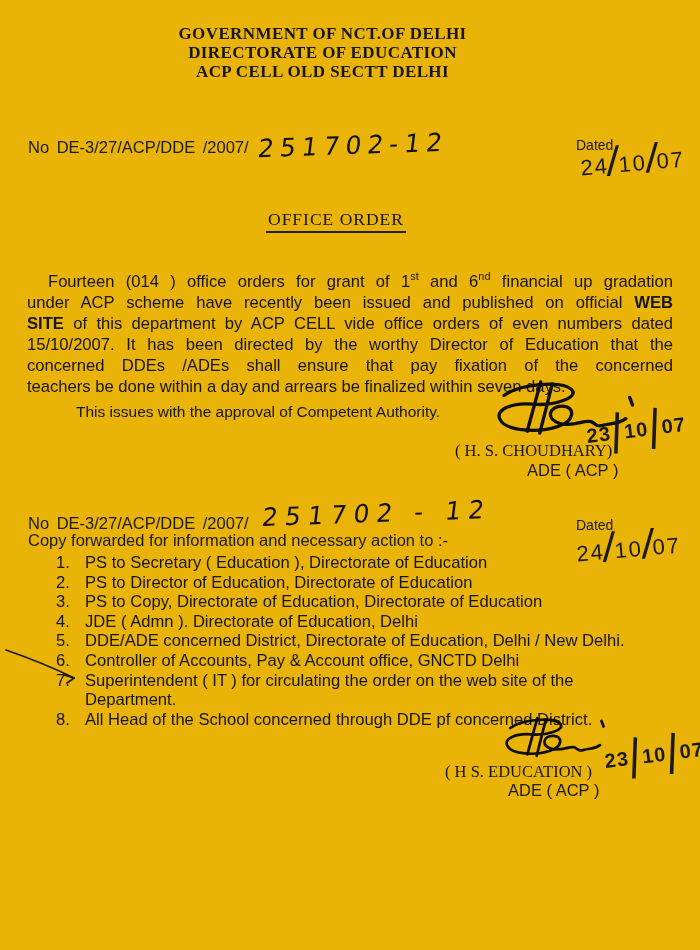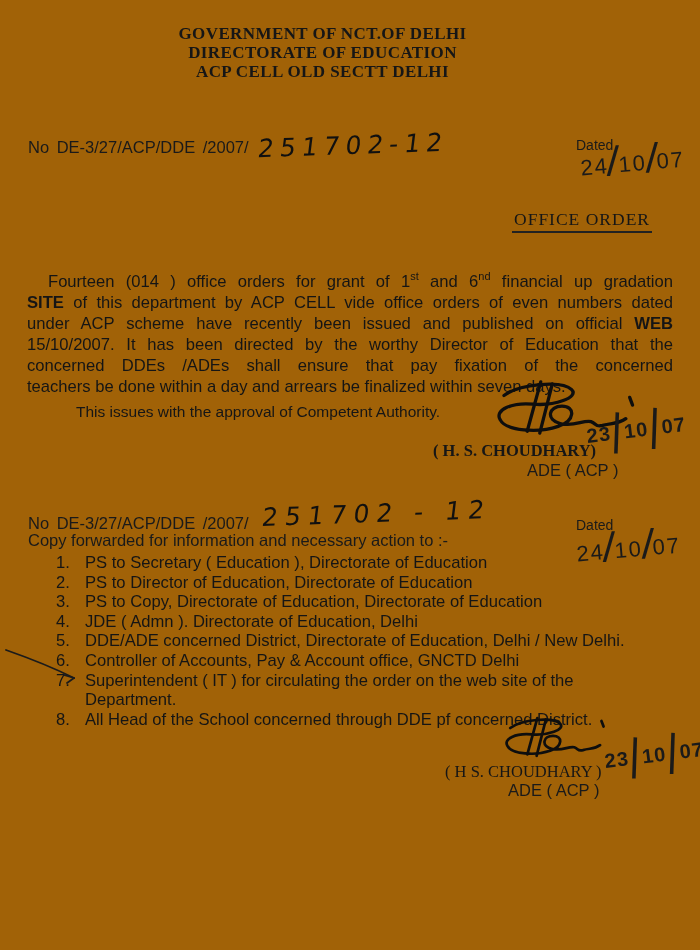--- a/index.html
+++ b/index.html
@@ -1,18 +1,18 @@
 <!DOCTYPE html>
 <html><head>
 <meta charset="utf-8">
 <style>
   html,body{margin:0;padding:0;background:#9a9a9a;}
   .page{
     position:relative;width:700px;height:950px;margin:0 auto;
-    background:#a16207;color:#1a1a1a;overflow:hidden;
+    background:#eab308;color:#1a1a1a;overflow:hidden;
     font-family:"Liberation Sans",sans-serif;
   }
 
   .letterhead{
     position:absolute;top:24px;left:0;width:645px;text-align:center;
     font-family:"Liberation Serif",serif;font-size:17px;font-weight:600;
     line-height:19px;letter-spacing:.4px;color:#161616;
   }
 
   .ref-label{position:absolute;font-size:16.5px;word-spacing:3px;white-space:nowrap;}
@@ -34,40 +34,40 @@
   .hw-date .hs{font-size:42px;line-height:.95;transform:rotate(6deg);margin:0 -1px;font-weight:200;}
   #hw-date1{left:580px;top:140px;}
   #hw-date2{left:576px;top:526px;}
 
   .sig-date{position:absolute;display:flex;align-items:flex-start;transform:rotate(-7deg);}
   .sig-date .hd{font-size:20px;font-weight:bold;margin-top:13px;letter-spacing:1px;}
   .sig-date .hs{font-size:44px;line-height:.95;transform:rotate(9deg);margin:0 1px;}
   #sig-date1{left:586px;top:406px;}
   #sig-date2{left:604px;top:731px;}
 
-  .order-title{position:absolute;top:209px;left:4px;width:648px;text-align:right;}
+  .order-title{position:absolute;top:209px;left:12px;width:648px;text-align:center;}
   .order-title span{
     font-family:"Liberation Serif",serif;font-size:17.5px;letter-spacing:1px;
     border-bottom:2px solid #222;padding:0 2px 2px;color:#161616;
   }
 
   .body-para{position:absolute;left:27px;top:271px;width:646px;font-size:16.6px;line-height:21px;color:#151515;}
   .jline{text-align:justify;text-align-last:justify;}
   .indent{padding-left:21px;}
   .lastline{text-align:left;}
   .body-para sup{font-size:11px;line-height:0;}
 
   .approval{position:absolute;left:76px;top:403px;font-family:Liberation Sans, sans-serif;font-size:15.5px;color:#161616;}
 
   .scribble{position:absolute;}
   #scribble1{left:483px;top:380px;width:158px;height:58px;}
   #scribble2{left:496px;top:716px;width:114px;height:44px;}
 
   .sig-name{position:absolute;font-family:"Liberation Serif",serif;font-size:16.5px;white-space:nowrap;color:#161616;}
-  #sig-name1{left:433px;top:441px;font-weight:bold;}
+  #sig-name1{left:455px;top:441px;}
   #sig-name2{left:445px;top:762px;}
   .sig-desig{position:absolute;font-size:16.5px;white-space:nowrap;}
   #sig-desig1{left:527px;top:461px;}
   #sig-desig2{left:508px;top:781px;}
 
   .copy-line{position:absolute;left:28px;top:531px;font-size:16.5px;}
 
   .dist-list{position:absolute;left:56px;top:553px;width:600px;font-size:16.6px;line-height:19.6px;color:#151515;}
   .dist-item{display:flex;align-items:flex-start;}
   .dist-item .num{width:29px;flex:none;}
@@ -96,22 +96,22 @@
       <span class="hs">/</span>
       <span class="hd">07</span>
   </div>
 
   <div class="order-title">
     <span>OFFICE ORDER</span>
   </div>
 
   <div class="body-para">
     <div class="jline indent"><span>Fourteen (014 ) office orders for grant of 1</span><sup>st</sup><span> and 6</span><sup>nd</sup><span> financial up gradation</span></div>
+    <div class="jline"><span>under ACP scheme have recently been issued and published on official </span><b>WEB</b></div>
     <div class="jline"><b>SITE</b><span> of this department by ACP CELL vide office orders of even numbers dated</span></div>
-    <div class="jline"><span>under ACP scheme have recently been issued and published on official </span><b>WEB</b></div>
     <div class="jline">15/10/2007. It has been directed by the worthy Director of Education that the</div>
     <div class="jline">concerned DDEs /ADEs shall ensure that pay fixation of the concerned</div>
     <div class="lastline">teachers be done within a day and arrears be finalized within seven days.</div>
   </div>
 
   <div class="approval">This issues with the approval of Competent Authority.</div>
 
   <svg class="scribble" id="scribble1" viewBox="0 0 160 60">
     <g fill="none" stroke="#0e0e0e" stroke-width="3.4" stroke-linecap="round">
       <path d="M20,16 C36,4 80,0 90,10 C98,18 72,27 50,25 C28,23 10,31 16,41 C22,53 56,55 76,48 C94,42 94,27 80,27 C66,27 63,41 78,45 C92,49 102,41 110,43 C116,45 114,49 122,47 C132,44 138,46 146,40"></path>
@@ -193,16 +193,16 @@
       <path d="M148,6 L151,14"></path>
     </g>
   </svg>
   <div class="sig-date" id="sig-date2">
     <span class="hd">23</span>
       <span class="hs">|</span>
       <span class="hd">10</span>
       <span class="hs">|</span>
       <span class="hd">07</span>
   </div>
-  <div class="sig-name" id="sig-name2">(  H  S. CHOUDHARY )</div>
+  <div class="sig-name" id="sig-name2">(  H  S. EDUCATION )</div>
   <div class="sig-desig" id="sig-desig2">ADE (  ACP )</div>
 
 </div>
 
 </body></html>

